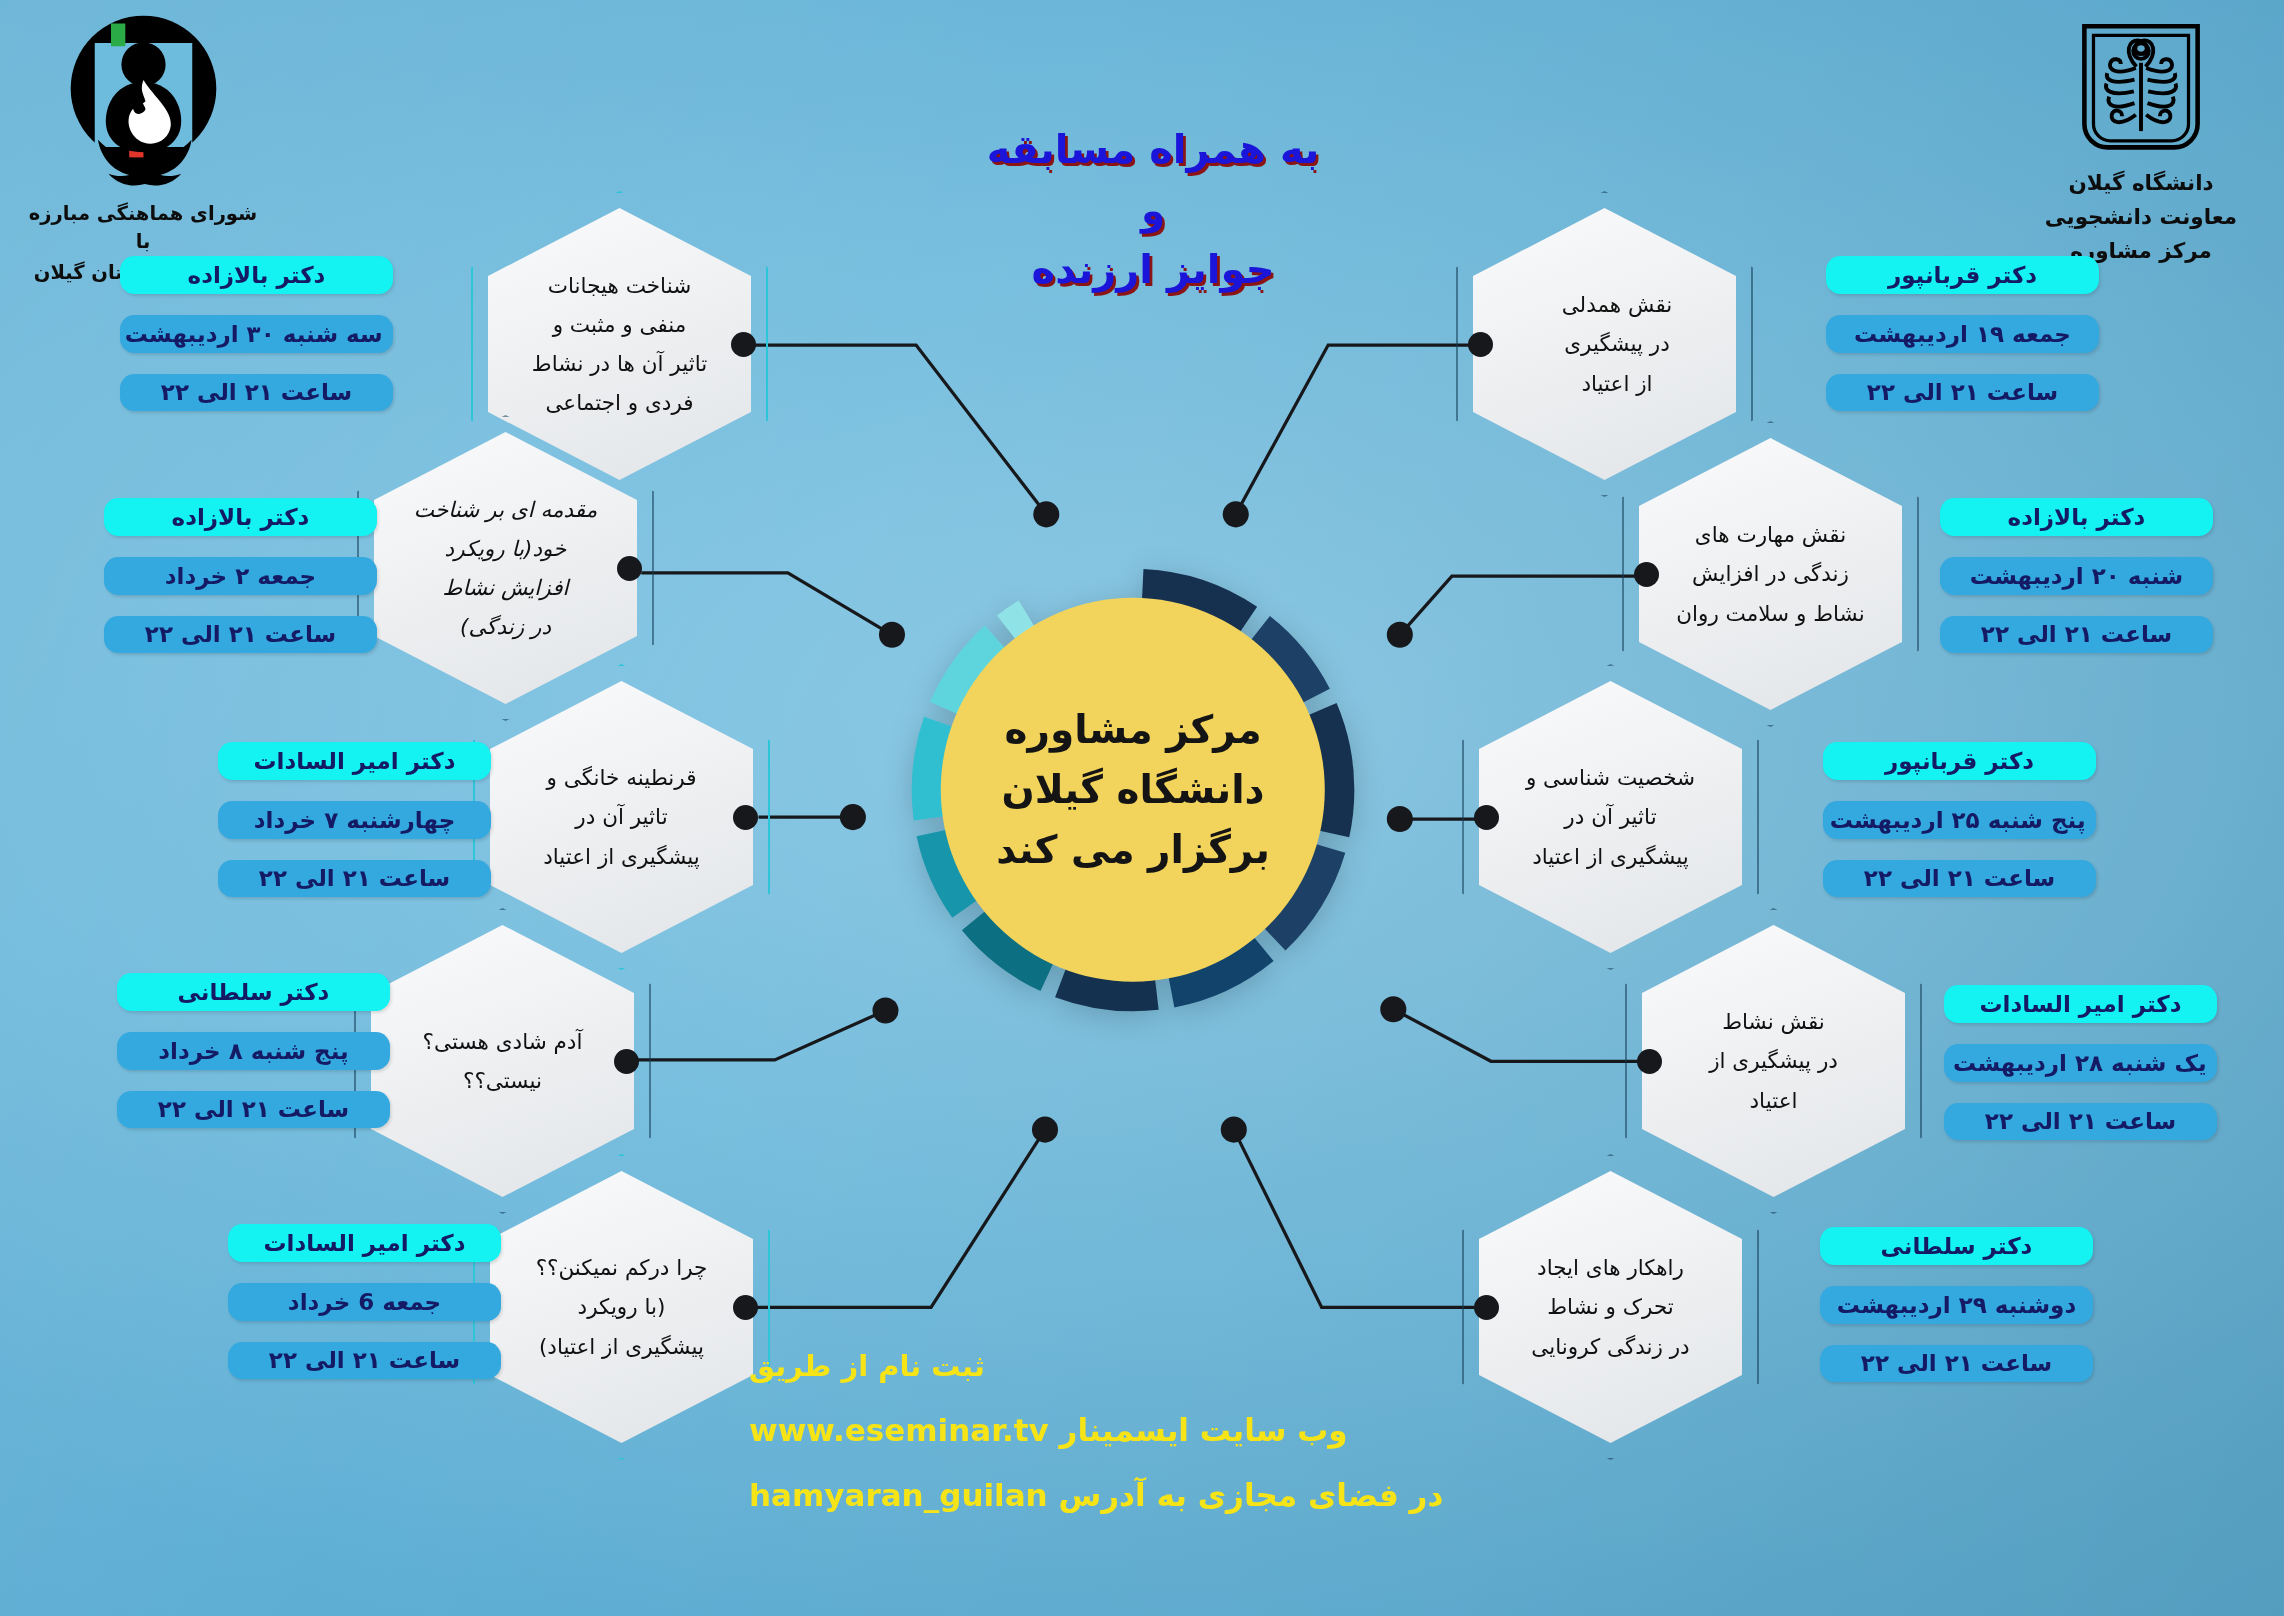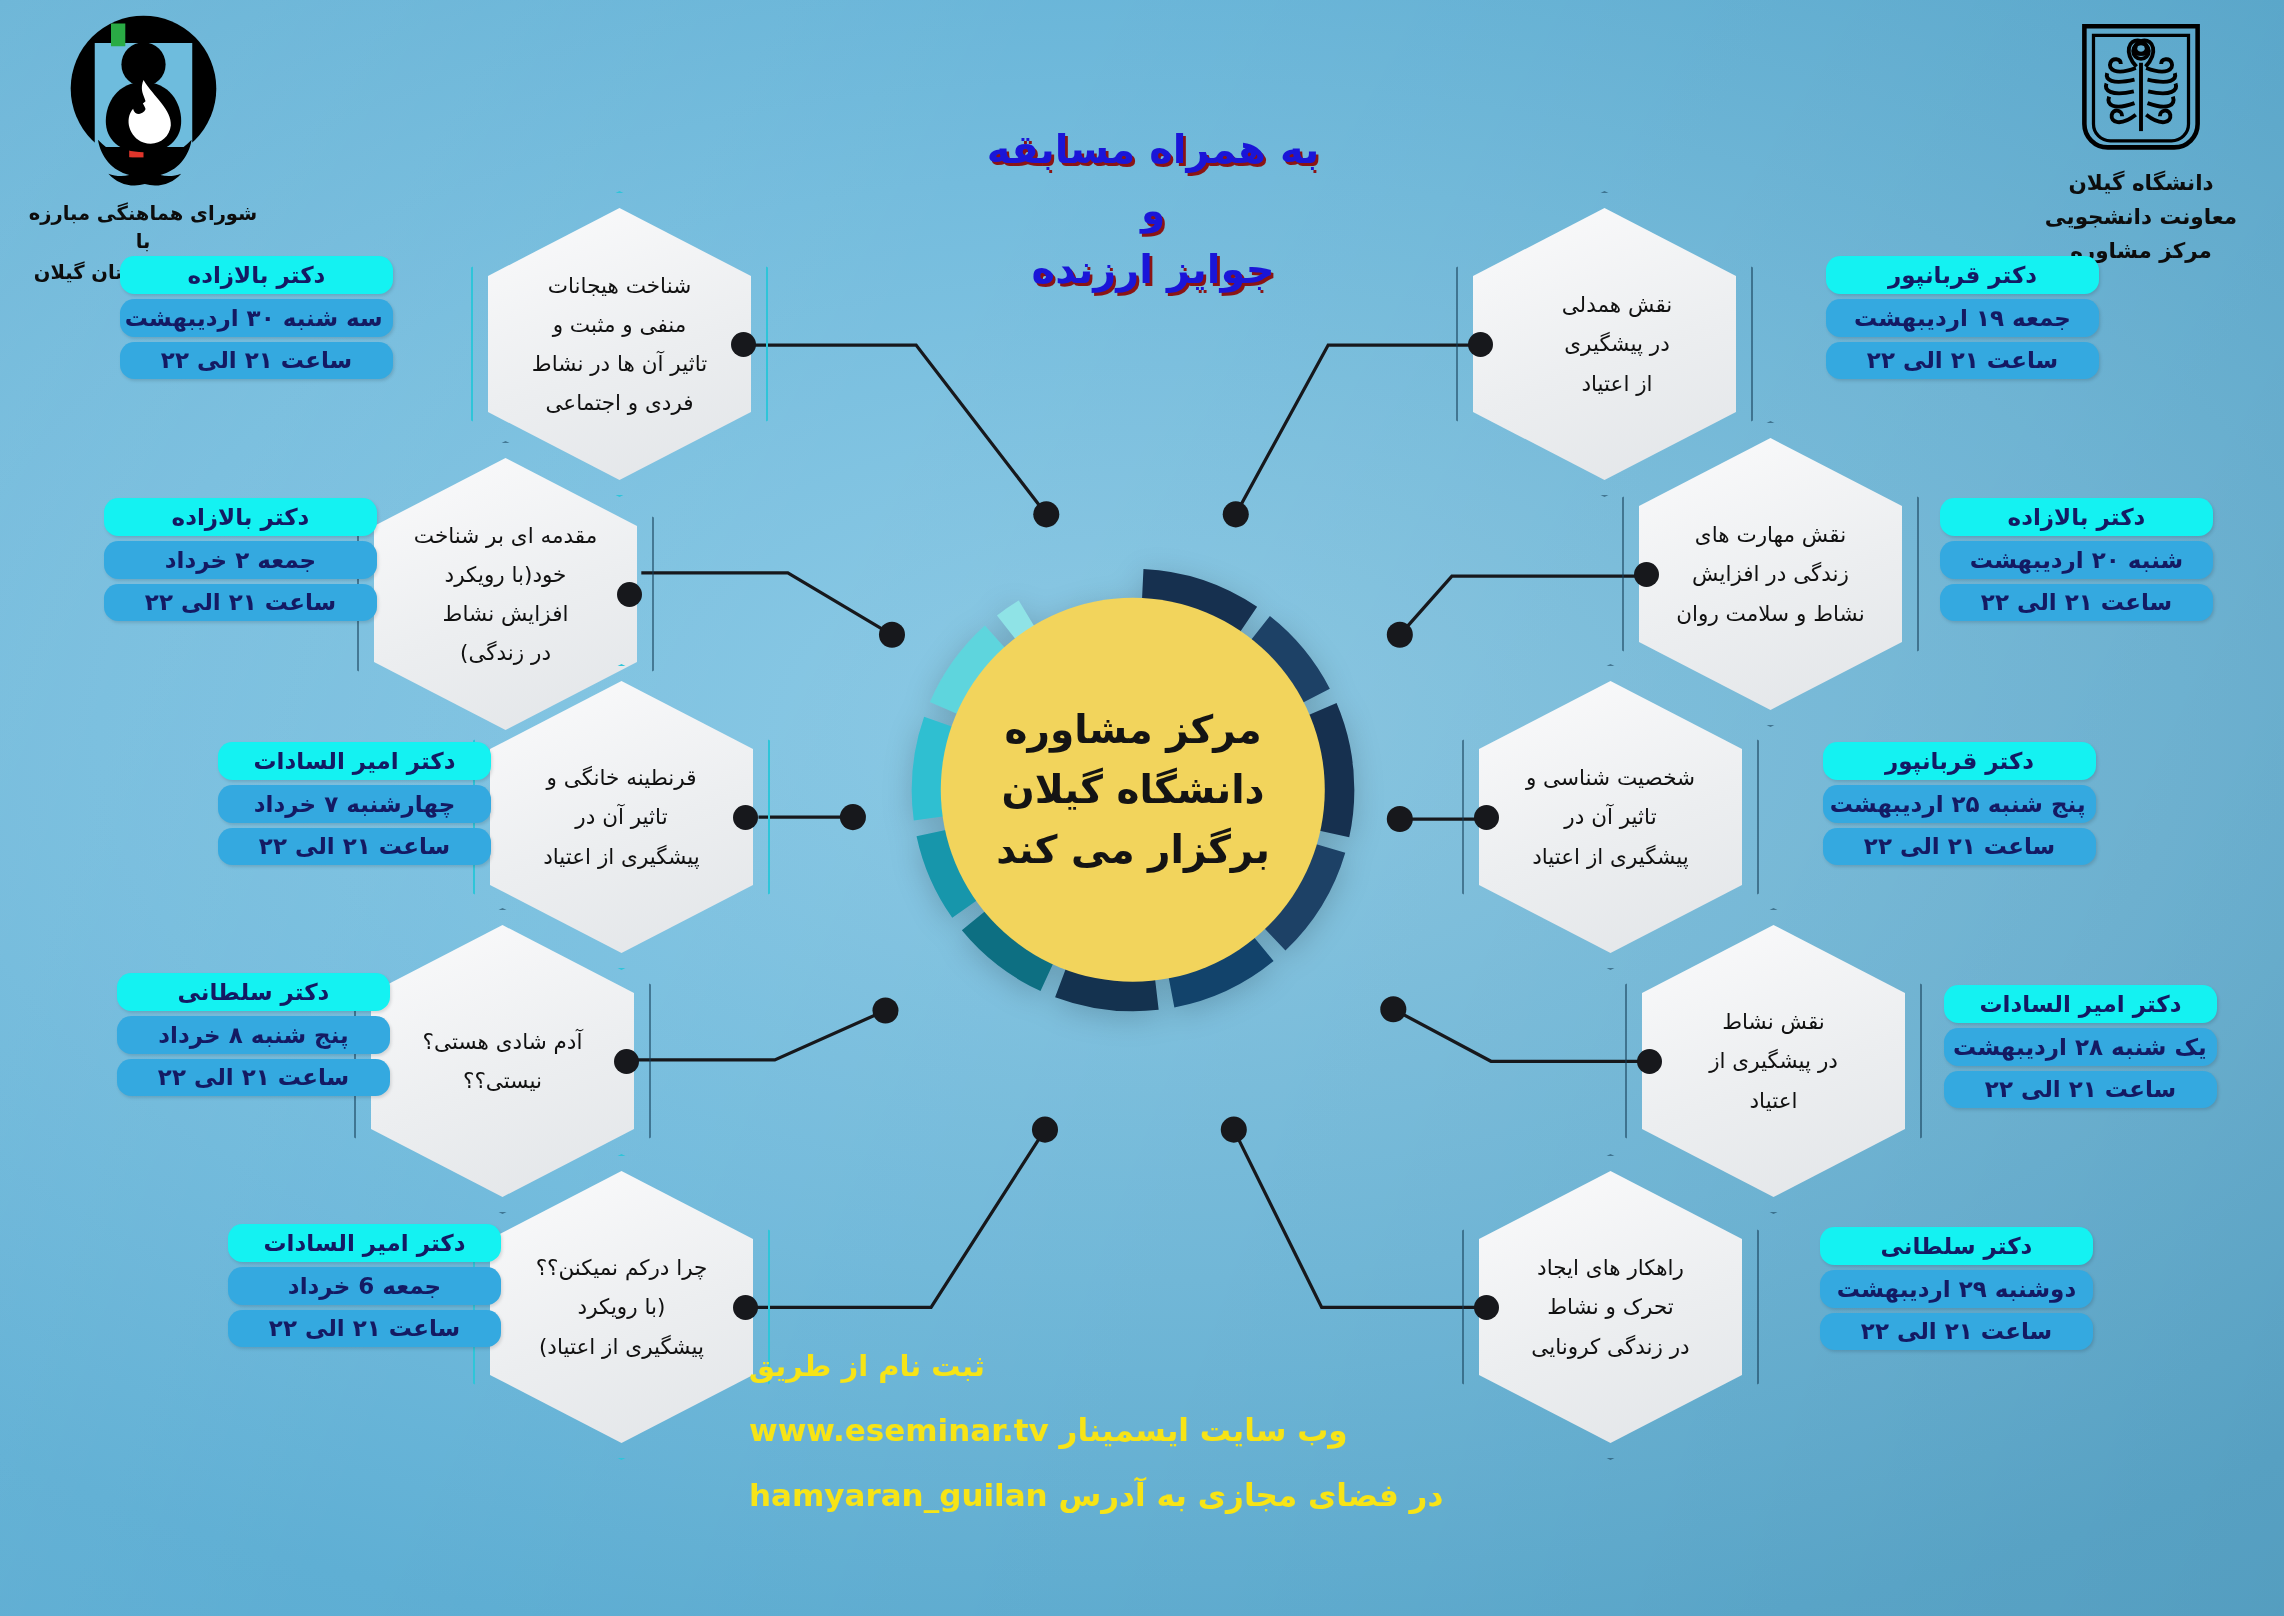--- a/index.html
+++ b/index.html
@@ -79,21 +79,21 @@
     position:absolute; z-index:4; width:25px; height:25px; border-radius:50%;
     background:#17181c;
   }
   .hex.left  .dot{ right:-5.2px; top:50%; margin-top:-12.4px; }
   .hex.right .dot{ left:-5.2px;  top:50%; margin-top:-12.4px; }
 
   
   .lines{ position:absolute; inset:0; pointer-events:none; }
 
   
-  .chips{ position:absolute; width:273px; display:flex; flex-direction:column; gap:5px; align-items:stretch;}
+  .chips{ position:absolute; width:273px; display:flex; flex-direction:column; gap:21px; align-items:stretch;}
   .chip{
     border-radius:14.3px; text-align:center; color:#141a63; font-weight:bold;
     padding:5.9px 10.4px; font-size:23px; white-space:nowrap;
     box-shadow:1.3px 2px 3.3px rgba(0,0,0,.13);
   }
   .chip.name{ background:#14f2f2; }
   .chip.date{ background:#34a9e0; }
   .chip.time{ background:#34a9e0; }
 
   
@@ -229,21 +229,21 @@
   <div class="plate"></div>
   <div class="label">
     <div>شناخت هیجانات</div>
     <div>منفی و مثبت و</div>
     <div>تاثیر آن ها در نشاط</div>
     <div>فردی و اجتماعی</div>
   </div>
   <div class="dot"></div>
 </div>
 
-<div class="hex left" style="left:374px; top:458px;">
+<div class="hex left" style="left:374px; top:432px;font-style:italic;">
   <div class="ring"></div>
   <div class="plate"></div>
   <div class="label">
     <div>مقدمه ای بر شناخت</div>
     <div>خود(با رویکرد</div>
     <div>افزایش نشاط</div>
     <div>در زندگی)</div>
   </div>
   <div class="dot"></div>
 </div>

